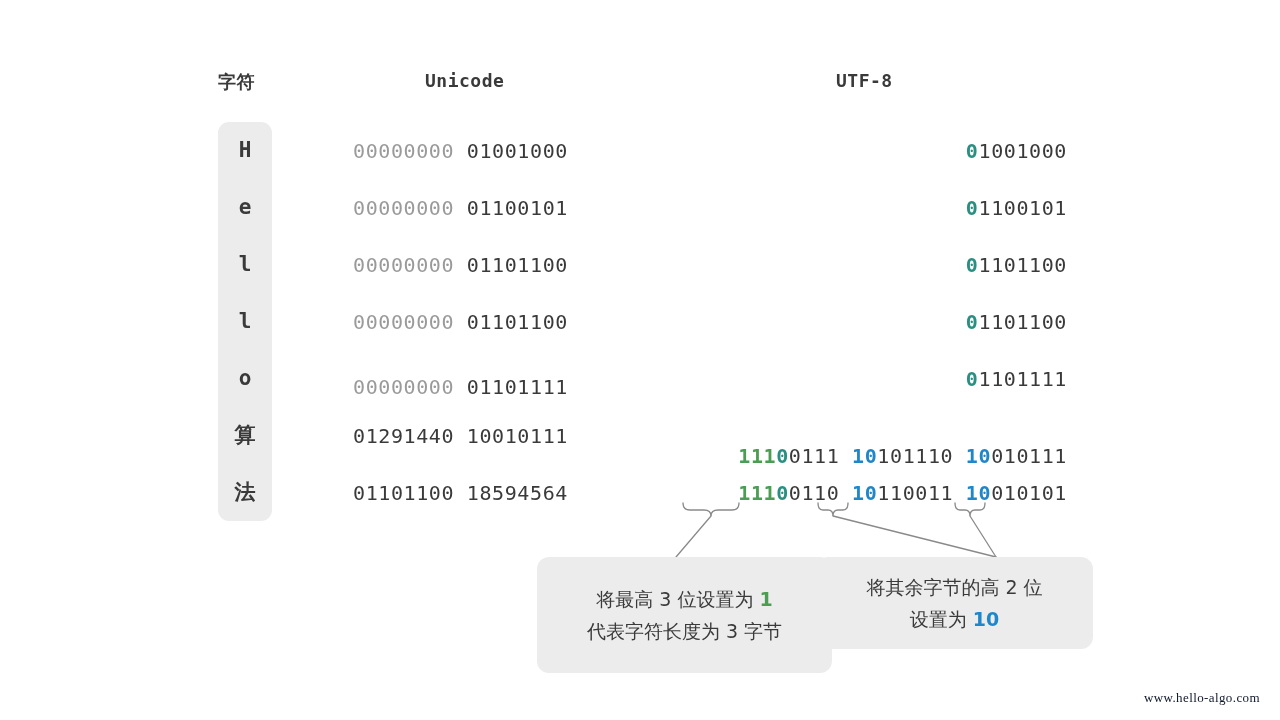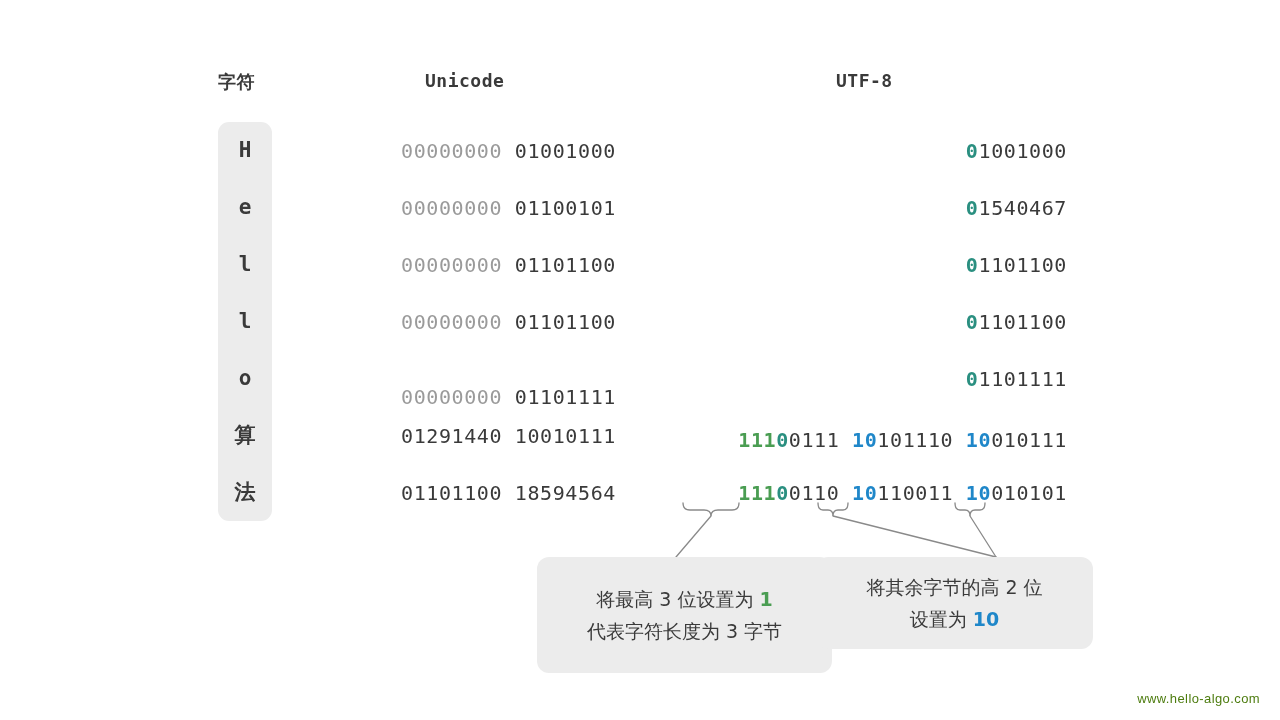--- a/index.html
+++ b/index.html
@@ -58,21 +58,20 @@
 
   
   .uni-cell {
     position: absolute;
     left: 353px;
     font-family: "DejaVu Sans Mono", "Liberation Mono", monospace;
     font-size: 20px;
     letter-spacing: 0.6px;
     white-space: pre;
     color: #3a3a3a;
-    margin-left: 48px;
   }
   .utf-cell {
     position: absolute;
     right: 213px;
     font-family: "DejaVu Sans Mono", "Liberation Mono", monospace;
     font-size: 20px;
     letter-spacing: 0.6px;
     white-space: pre;
     text-align: right;
     color: #3a3a3a;
@@ -110,23 +109,23 @@
   #callout-right { left: 816px; top: 557px; width: 277px; height: 92px; }
   .callout .line { white-space: pre; }
   .callout .hl-green { color: #4a9d52; font-weight: bold; }
   .callout .hl-blue  { color: #1f87c9; font-weight: bold; }
 
   
   #watermark {
     position: absolute;
     right: 20px;
     bottom: 14px;
-    font-family: Liberation Sans, sans-serif;
+    font-family: Liberation Serif, serif;
     font-size: 13px;
-    color: #4d7c0f;
+    color: #0f172a;
     letter-spacing: 0.4px;
   }
 </style>
 </head>
 <body>
 
 <div id="stage">
 
   <div class="col-header" id="hdr-char">字符</div>
   <div class="col-header" id="hdr-uni">Unicode</div>
@@ -140,29 +139,29 @@
       <div class="char-cell" style="left: 218px; top: 293px;">l</div>
       <div class="char-cell" style="left: 218px; top: 350px;">o</div>
       <div class="char-cell" style="left: 218px; top: 407px;">算</div>
       <div class="char-cell" style="left: 218px; top: 464px;">法</div>
     </div>
 
   <div id="binary-rows">
       <div class="uni-cell" style="top: 139px;"><span class="dim">00000000 </span><span class="dark">01001000</span></div>
       <div class="utf-cell" style="top: 139px;"><span class="teal">0</span><span class="dark">1001000</span></div>
       <div class="uni-cell" style="top: 196px;"><span class="dim">00000000 </span><span class="dark">01100101</span></div>
-      <div class="utf-cell" style="top: 196px;"><span class="teal">0</span><span class="dark">1540467</span></div>
+      <div class="utf-cell" style="top: 196px;"><span class="teal">0</span><span class="dark">1100101</span></div>
       <div class="uni-cell" style="top: 253px;"><span class="dim">00000000 </span><span class="dark">01101100</span></div>
       <div class="utf-cell" style="top: 253px;"><span class="teal">0</span><span class="dark">1101100</span></div>
       <div class="uni-cell" style="top: 310px;"><span class="dim">00000000 </span><span class="dark">01101100</span></div>
       <div class="utf-cell" style="top: 310px;"><span class="teal">0</span><span class="dark">1101100</span></div>
-      <div class="uni-cell" style="top: 385px; text-align: right;"><span class="dim">00000000 </span><span class="dark">01101111</span></div>
+      <div class="uni-cell" style="top: 375px; text-align: right;"><span class="dim">00000000 </span><span class="dark">01101111</span></div>
       <div class="utf-cell" style="top: 367px;"><span class="teal">0</span><span class="dark">1101111</span></div>
       <div class="uni-cell" style="top: 424px;"><span class="dark">01291440 </span><span class="dark">10010111</span></div>
-      <div class="utf-cell" style="top: 428px;"><span class="green">111</span><span class="teal">0</span><span class="dark">0111 </span><span class="blue">10</span><span class="dark">101110 </span><span class="blue">10</span><span class="dark">010111</span></div>
+      <div class="utf-cell" style="top: 444px;"><span class="green">111</span><span class="teal">0</span><span class="dark">0111 </span><span class="blue">10</span><span class="dark">101110 </span><span class="blue">10</span><span class="dark">010111</span></div>
       <div class="uni-cell" style="top: 481px;"><span class="dark">01101100 </span><span class="dark">18594564</span></div>
       <div class="utf-cell" style="top: 481px;"><span class="green">111</span><span class="teal">0</span><span class="dark">0110 </span><span class="blue">10</span><span class="dark">110011 </span><span class="blue">10</span><span class="dark">010101</span></div>
     </div>
 
   <svg id="annot-svg" viewBox="0 0 1280 720" xmlns="http://www.w3.org/2000/svg">
     <g fill="none" stroke="#8a8a8a" stroke-width="1.3" stroke-linecap="round">
 
       <path d="M683,503 Q683,510 690,510 L704,510 Q711,510 711,516 Q711,510 718,510 L732,510 Q739,510 739,503"></path>
 
       <path d="M818,503 Q818,510 823,510 L828,510 Q833,510 833,516 Q833,510 838,510 L843,510 Q848,510 848,503"></path>

